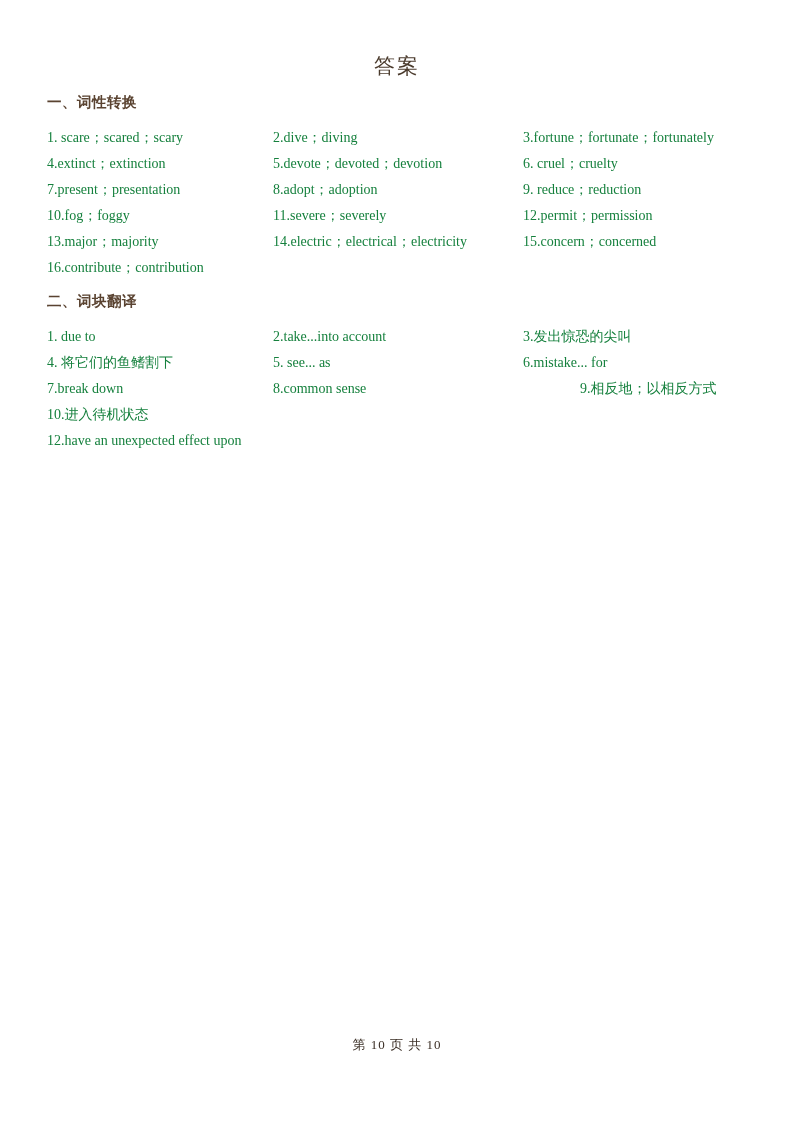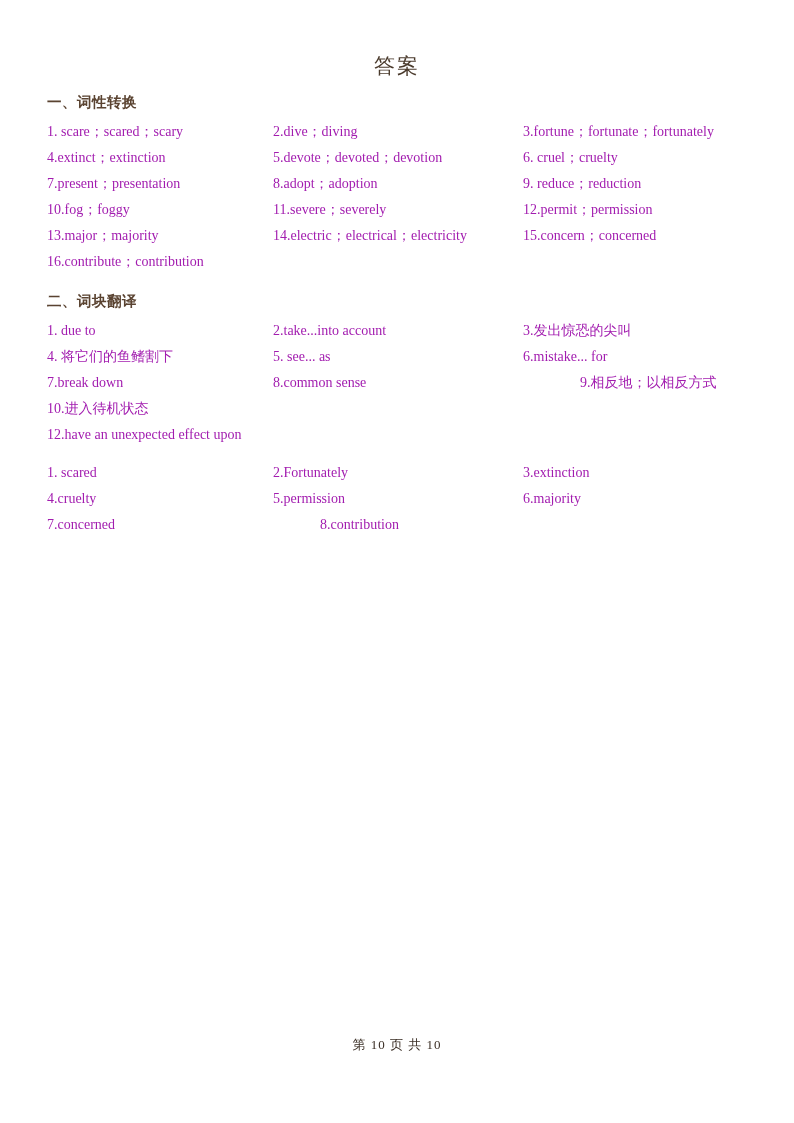--- a/index.html
+++ b/index.html
@@ -63,23 +63,23 @@
 
   .row {
     position: relative;
     height: 26px;
     line-height: 26px;
     white-space: nowrap;
   }
 
   .cell {
     position: absolute;
-    top: 4px;
+    top: 10px;
     font-size: 14px;
-    color: #a21caf;
+    color: #15803d;
     white-space: nowrap;
   }
 
   .cell.col1 { left: 0px; }
   .cell.col2 { left: 226px; text-align: center; }
   .cell.col3 { left: 476px; }
 
   
   .cell.indent-sm { margin-left: 47px; }
   .cell.indent-md { margin-left: 57px; }
@@ -167,35 +167,19 @@
         </div>
         <div class="row">
           <span class="cell col1">12.have an unexpected effect upon</span>
         </div>
       </div>
     </div>
 
     <div class="spacer-sm"></div>
 
     <div class="section">
-      <div class="rows">
-        <div class="row">
-          <span class="cell col1">1. scared</span>
-          <span class="cell col2">2.Fortunately</span>
-          <span class="cell col3">3.extinction</span>
-        </div>
-        <div class="row">
-          <span class="cell col1">4.cruelty</span>
-          <span class="cell col2">5.permission</span>
-          <span class="cell col3">6.majority</span>
-        </div>
-        <div class="row">
-          <span class="cell col1">7.concerned</span>
-          <span class="cell col2 indent-sm">8.contribution</span>
-        </div>
-      </div>
     </div>
 
   </div>
 
   <div class="page-footer">第 10 页 共 10</div>
 
 </div>
 
 </body></html>

